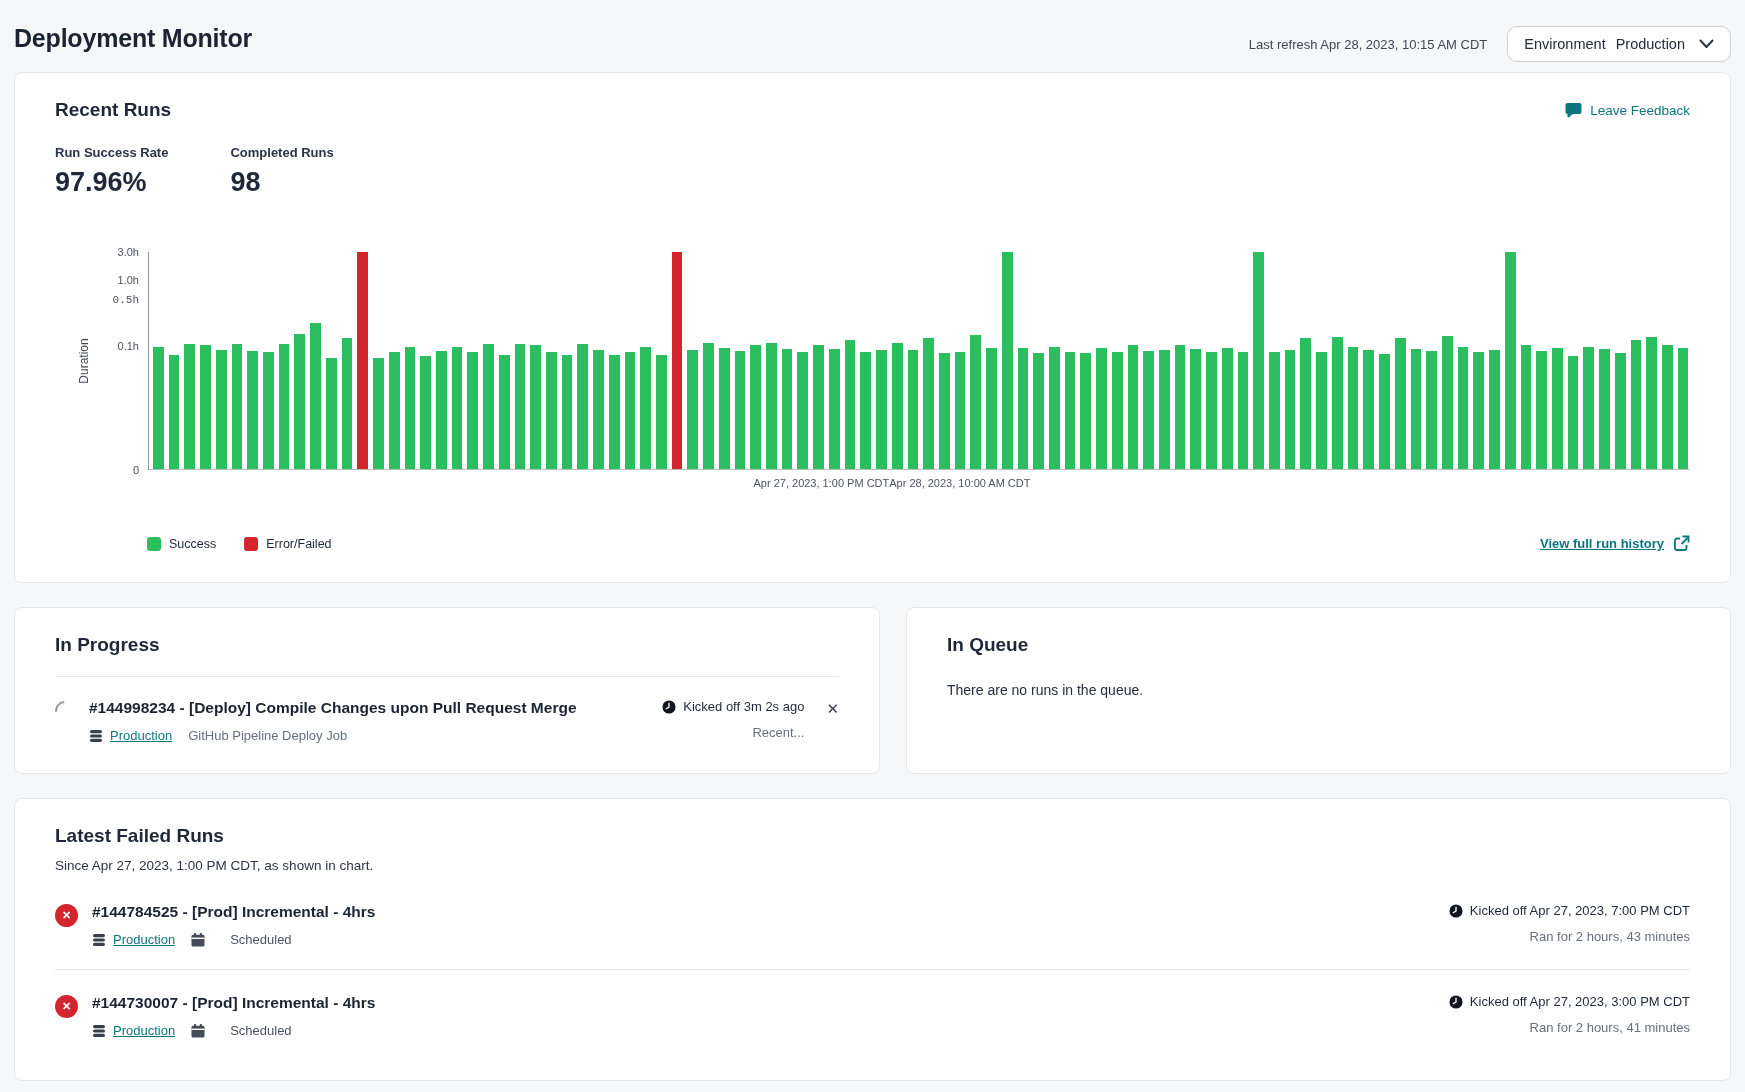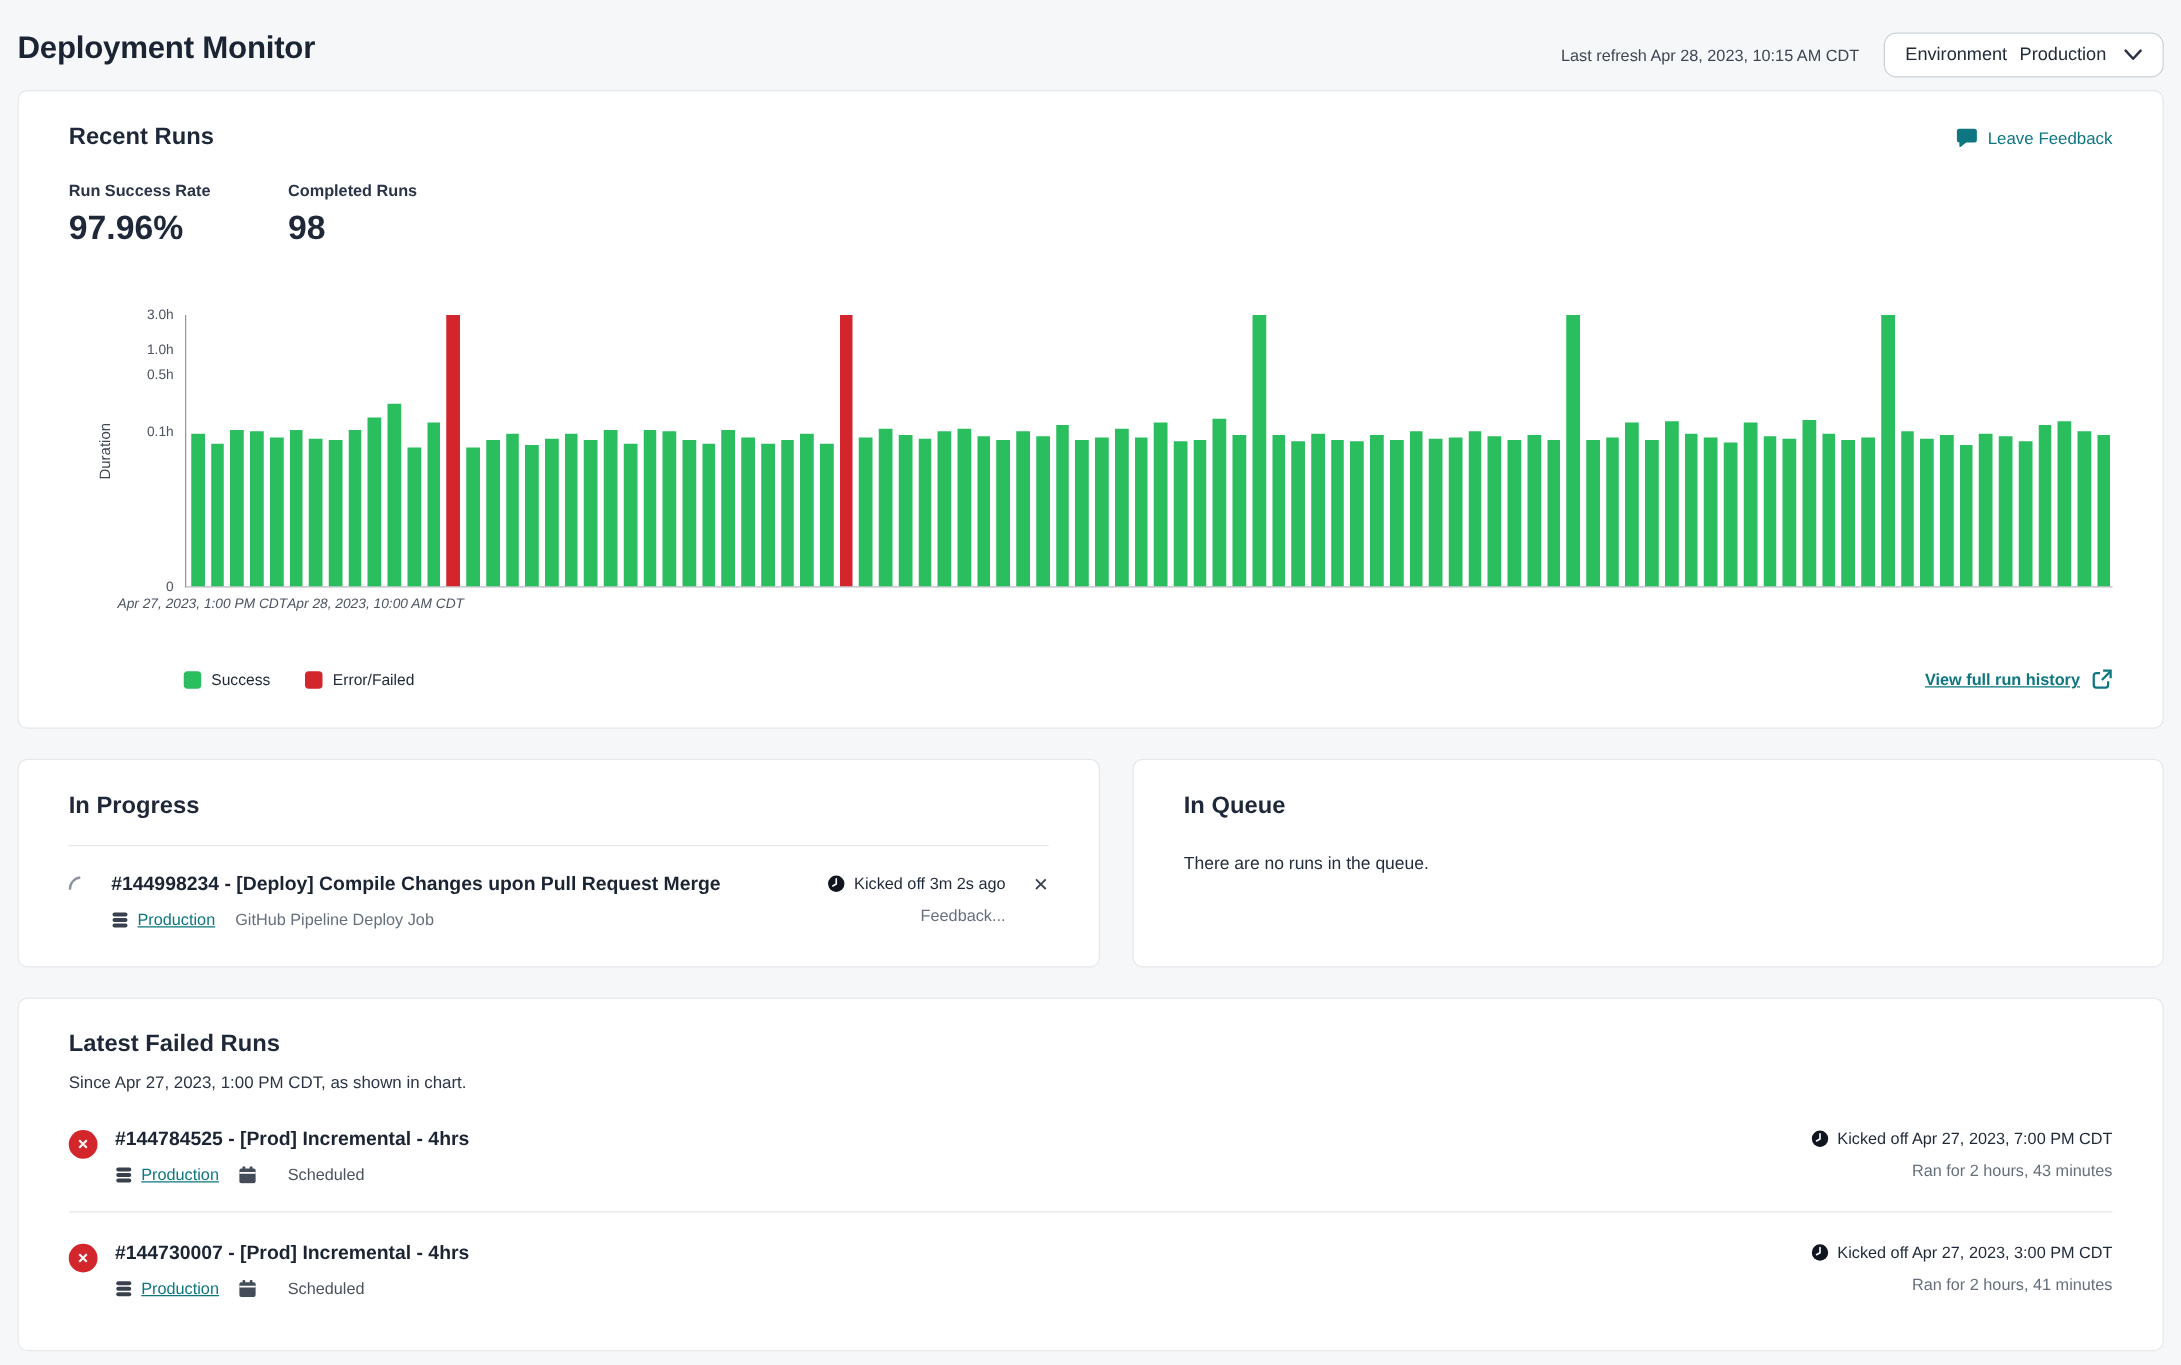--- a/index.html
+++ b/index.html
@@ -44,21 +44,21 @@
     font-size:12px; color:#3f4754;
   }
   .y-tick{ position:absolute; right:9px; transform:translateY(50%); font-size:11px; color:#4c5461; }
   .plot{
     flex:1; position:relative; height:218px;
     border-left:1.5px solid #90969e; border-bottom:1.5px solid #b7bcc2;
   }
   .bars{ position:absolute; left:4px; right:2px; top:0; bottom:0; display:flex; align-items:flex-end; gap:5px; }
   .bar{ flex:1; background:var(--success); min-height:3px; }
   .bar.error{ background:var(--error); }
-  .x-labels{ display:flex; justify-content:flex-start; margin-left:39px; margin-top:7px; font-size:11px; color:#4c5461;font-style:italic; }
+  .x-labels{ display:flex; justify-content:center; margin-left:39px; margin-top:7px; font-size:11px; color:#4c5461; }
 
   .legend-row{ display:flex; justify-content:space-between; align-items:center; margin-top:46px; margin-left:44px;padding-left:48px; }
   .legend{ display:flex; gap:28px; }
   .legend-item{ display:flex; align-items:center; gap:8px; font-size:12.5px; color:#1e2838; }
   .swatch{ width:14px; height:14px; border-radius:3px; }
   .swatch.success{ background:var(--success); }
   .swatch.error{ background:var(--error); }
   .history-link{ display:flex; align-items:center; gap:9px; color:var(--accent); font-size:13px; font-weight:700; cursor:pointer; }
   .history-link .txt{ text-decoration:underline; }
 
@@ -141,21 +141,21 @@
       <div class="stat-label">Completed Runs</div>
       <div class="stat-value">98</div>
     </div>
   </div>
 
   <div class="chart">
     <div class="y-axis" id="y-axis">
       <div class="y-axis-title">Duration</div>
     <div class="y-tick" style="bottom: 100%;">3.0h</div>
         <div class="y-tick" style="bottom: 87%;">1.0h</div>
-        <div class="y-tick" style="bottom: 77.9691%;">0.5h</div>
+        <div class="y-tick" style="bottom: 77.9691%; font-family: Liberation Mono, monospace;">0.5h</div>
         <div class="y-tick" style="bottom: 57%;">0.1h</div>
         <div class="y-tick" style="bottom: 0%;">0</div>
       </div>
     <div class="plot">
       <div class="bars" id="bars">
           <div class="bar" style="height: 56.3317%;"></div>
           <div class="bar" style="height: 52.3529%;"></div>
           <div class="bar" style="height: 57.6357%;"></div>
           <div class="bar" style="height: 57%;"></div>
           <div class="bar" style="height: 54.8826%;"></div>
@@ -309,21 +309,21 @@
       <div class="run-right">
         <div class="kicked">
           <span class="icon">
             <svg width="14" height="14" viewBox="0 0 16 16">
                 <circle cx="8" cy="8" r="7.5" fill="#10151f"></circle>
                 <path d="M8 3.6v4.6L4.8 10" stroke="#fff" stroke-width="1.5" fill="none" stroke-linecap="round"></path>
               </svg>
           </span>
           <span>Kicked off 3m 2s ago</span>
         </div>
-        <div class="run-status">Feedback...</div>
+        <div class="run-status">Recent...</div>
       </div>
       <div class="close-x">✕</div>
     </div>
   </div>
 
   <div class="card in-queue">
     <div class="card-title">In Queue</div>
     <div class="queue-empty">There are no runs in the queue.</div>
   </div>
 </div>

